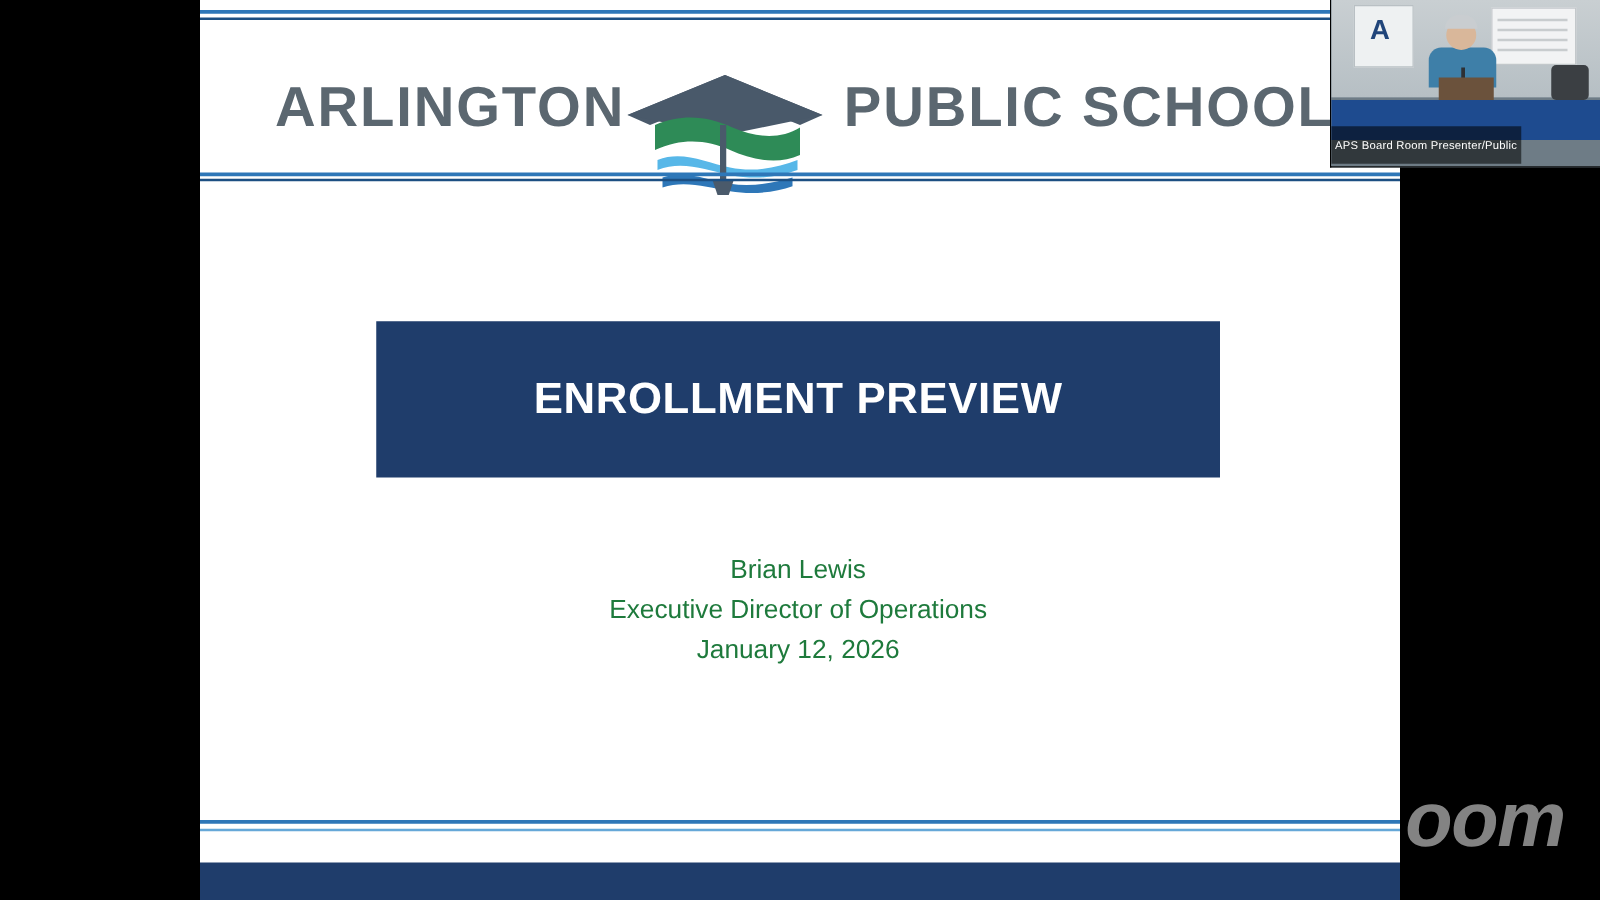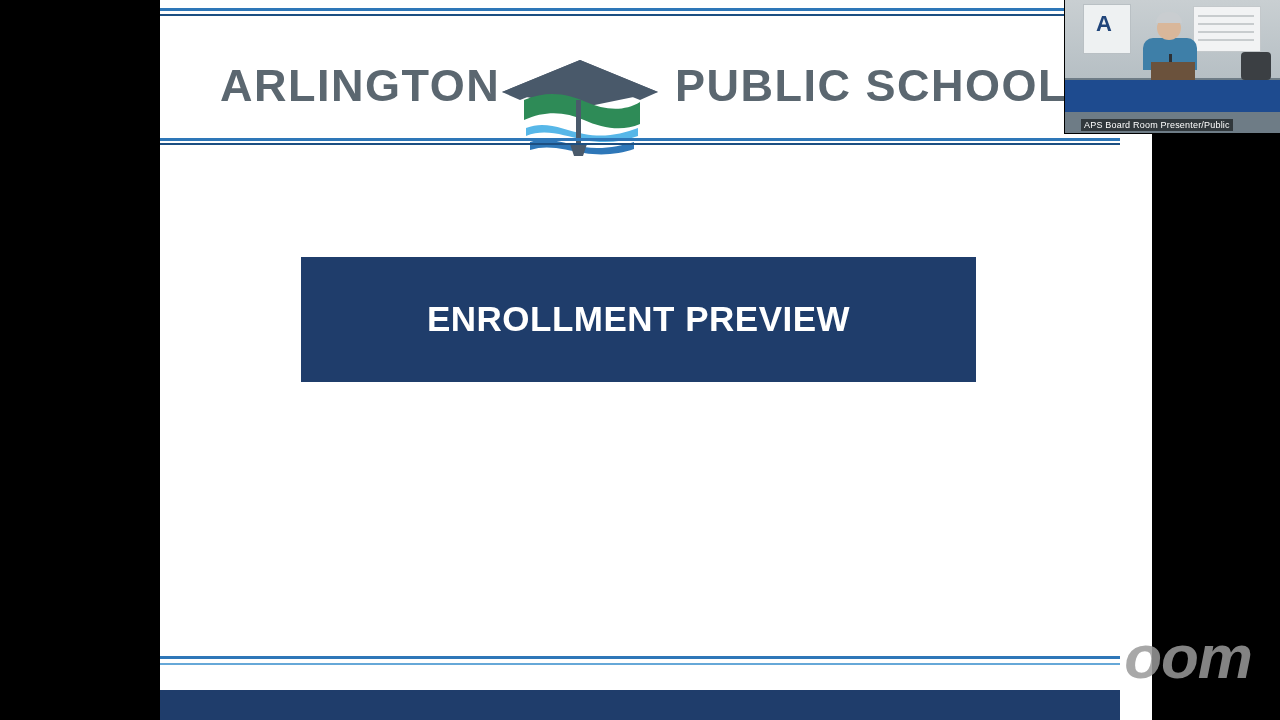--- a/index.html
+++ b/index.html
@@ -21,21 +21,20 @@
 
   
   #slide {
     position: absolute;
     left: 160px;
     top: 0;
     width: 960px;
     height: 720px;
     background: #ffffff;
     overflow: hidden;
-    padding-left: 32px;
   }
 
   
   .header-rule-top {
     position: absolute;
     left: 0;
     width: 960px;
     height: 3px;
     background: #2e77b8;
   }
@@ -200,27 +199,26 @@
     height: 133px;
     background: #8a9aa6;
     overflow: hidden;
     border-left: 1px solid #000;
     border-bottom: 1px solid #000;
   }
   .pip-label {
     position: absolute;
     left: 0;
     bottom: 2px;
-    padding: 1px 3px;
+    padding: 10px 3px;
     background: rgba(0,0,0,0.55);
     color: #ffffff;
     font-size: 9px;
     white-space: nowrap;
     letter-spacing: 0.2px;
-    margin-left: 16px;
   }
 
   
   .pip-wall {
     position: absolute; left:0; top:0; width:215px; height:78px;
     background: linear-gradient(180deg,#c9cfd2 0%, #b6bfc4 100%);
   }
   .pip-floor {
     position: absolute; left:0; top:78px; width:215px; height:55px;
     background: #6e7c86;
@@ -301,20 +299,25 @@
       </div>
     </div>
 
     <div class="header-rule-bottom"></div>
     <div class="header-rule-bottom2"></div>
 
     <div class="title-box">
       <div class="title-line">ENROLLMENT PREVIEW</div>
     </div>
 
+    <div class="presenter">
+      <div>Brian Lewis</div>
+      <div>Executive Director of Operations</div>
+      <div>January 12, 2026</div>
+    </div>
 
     <div class="footer-rule1"></div>
     <div class="footer-rule2"></div>
     <div class="footer-band"></div>
   </div>
 
   <div class="zoom-watermark">oom</div>
 
   <div class="pip">
     <div class="pip-wall"></div>

